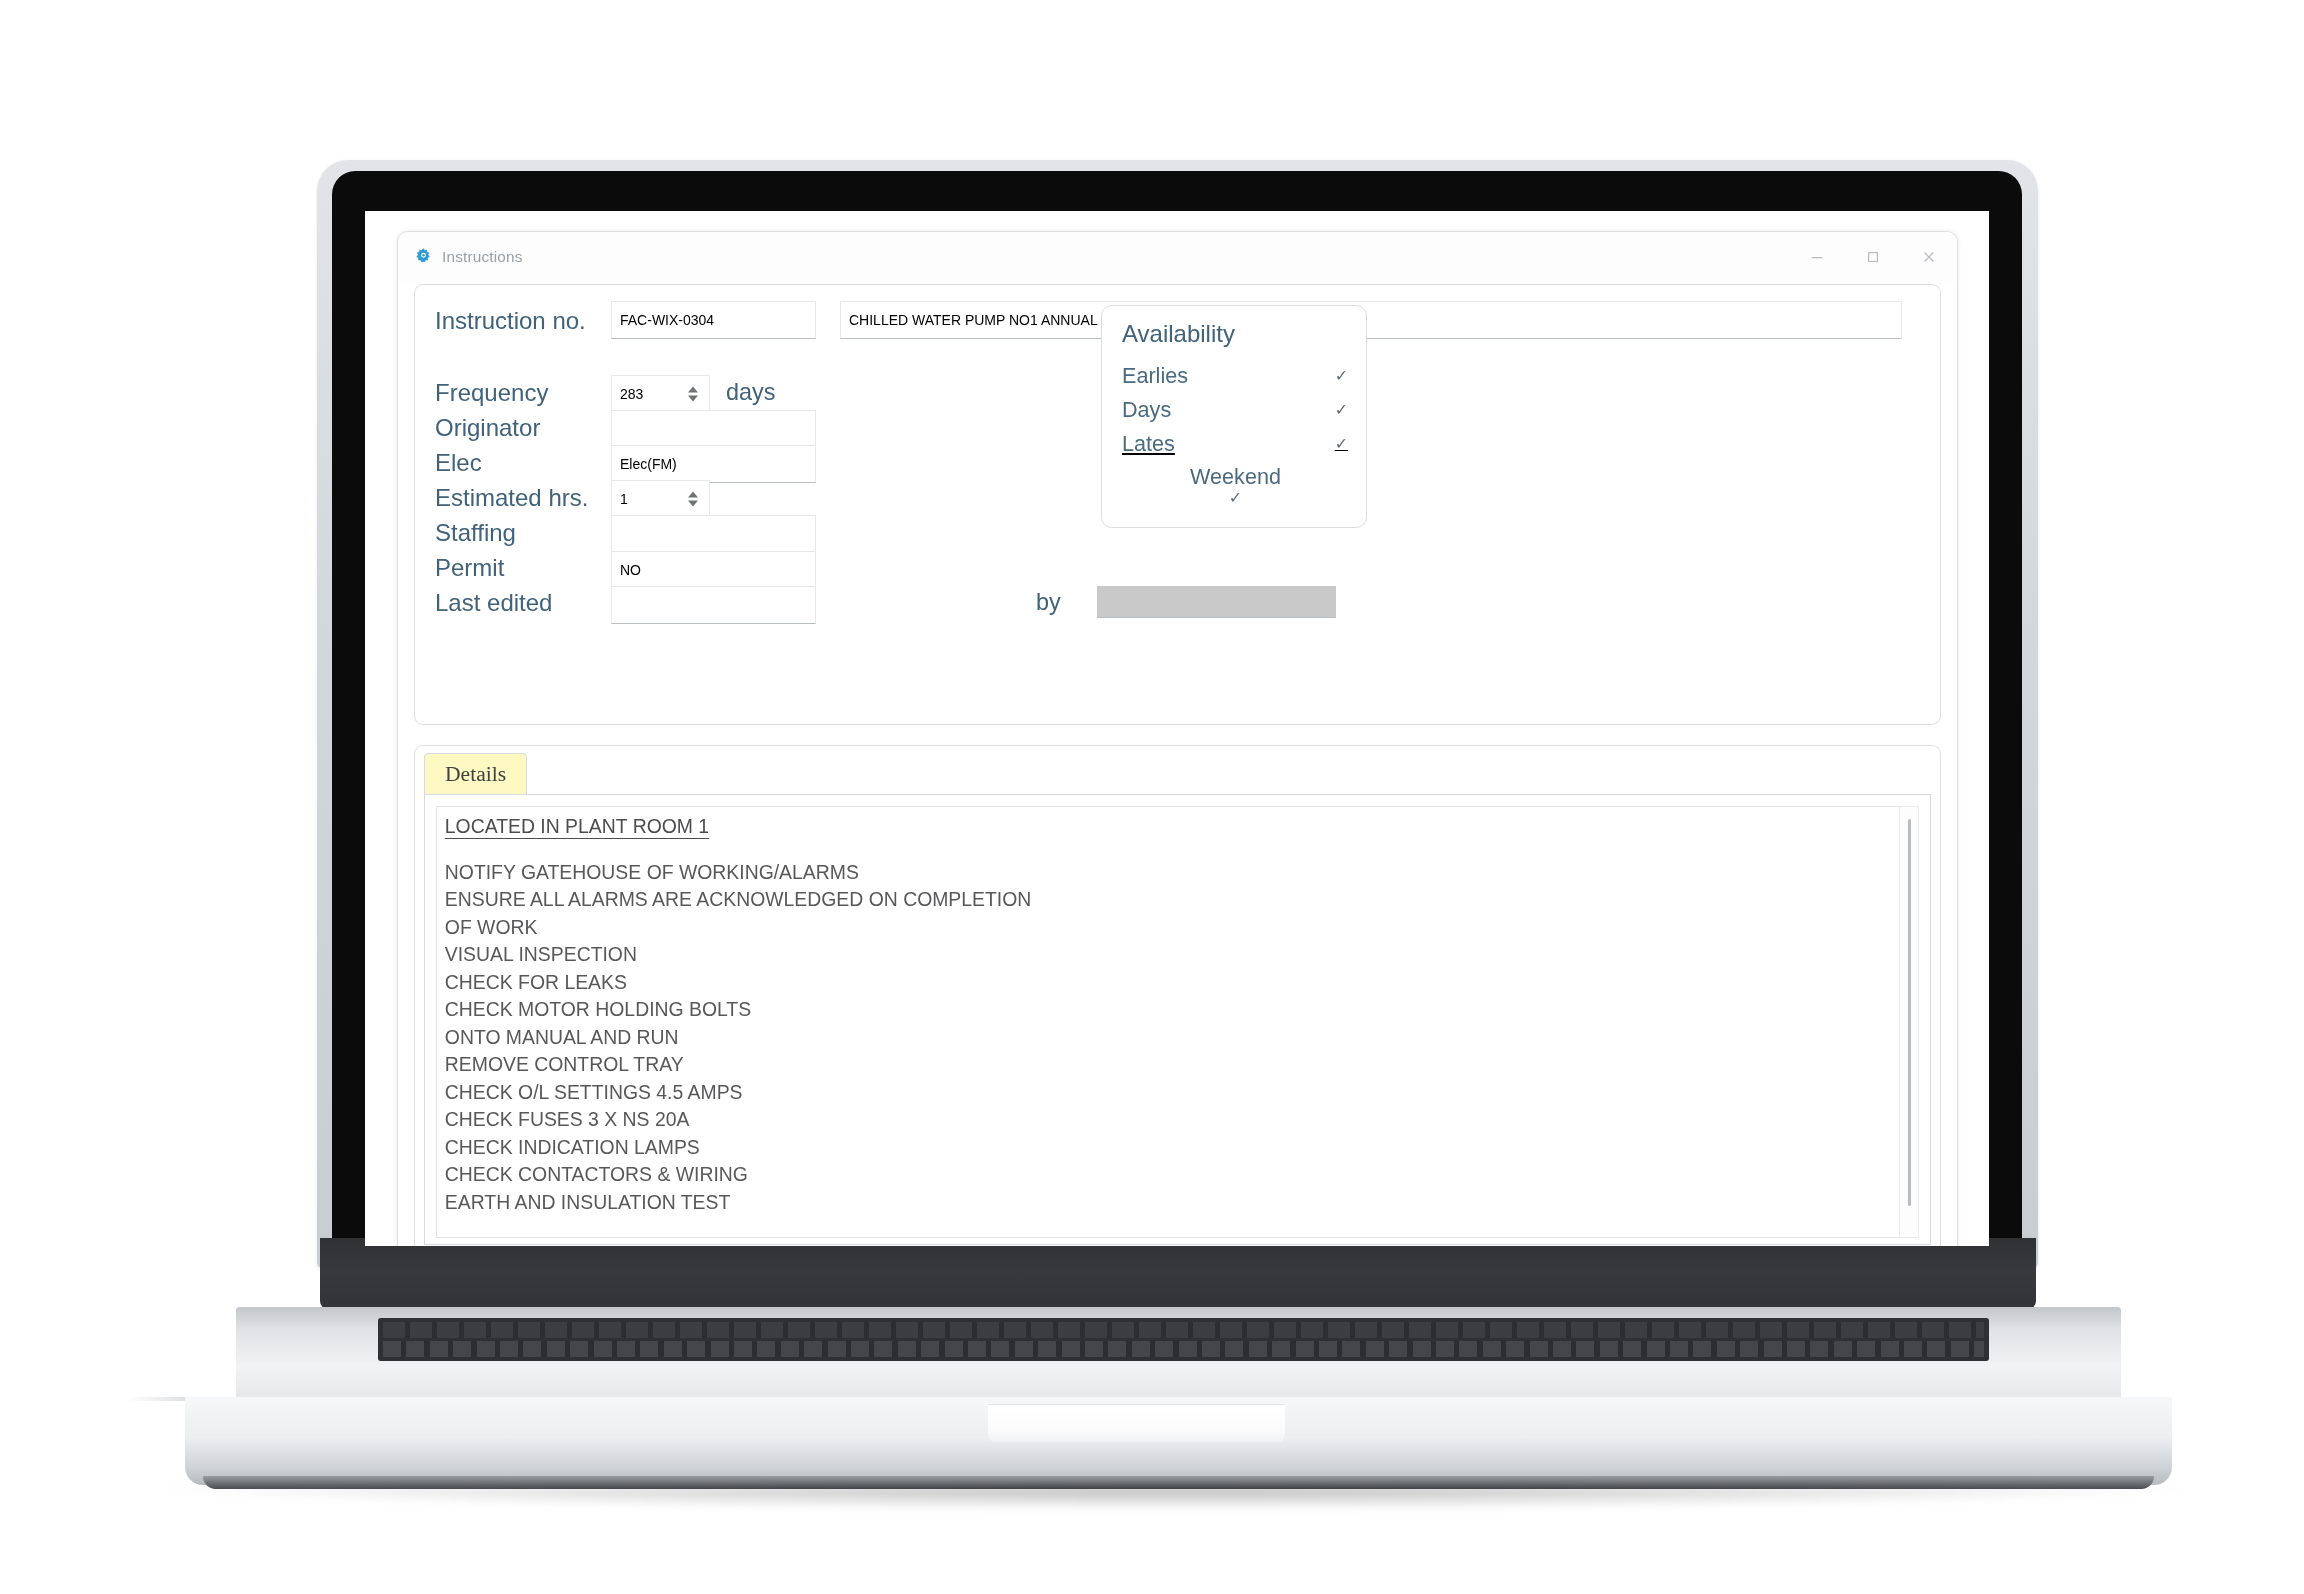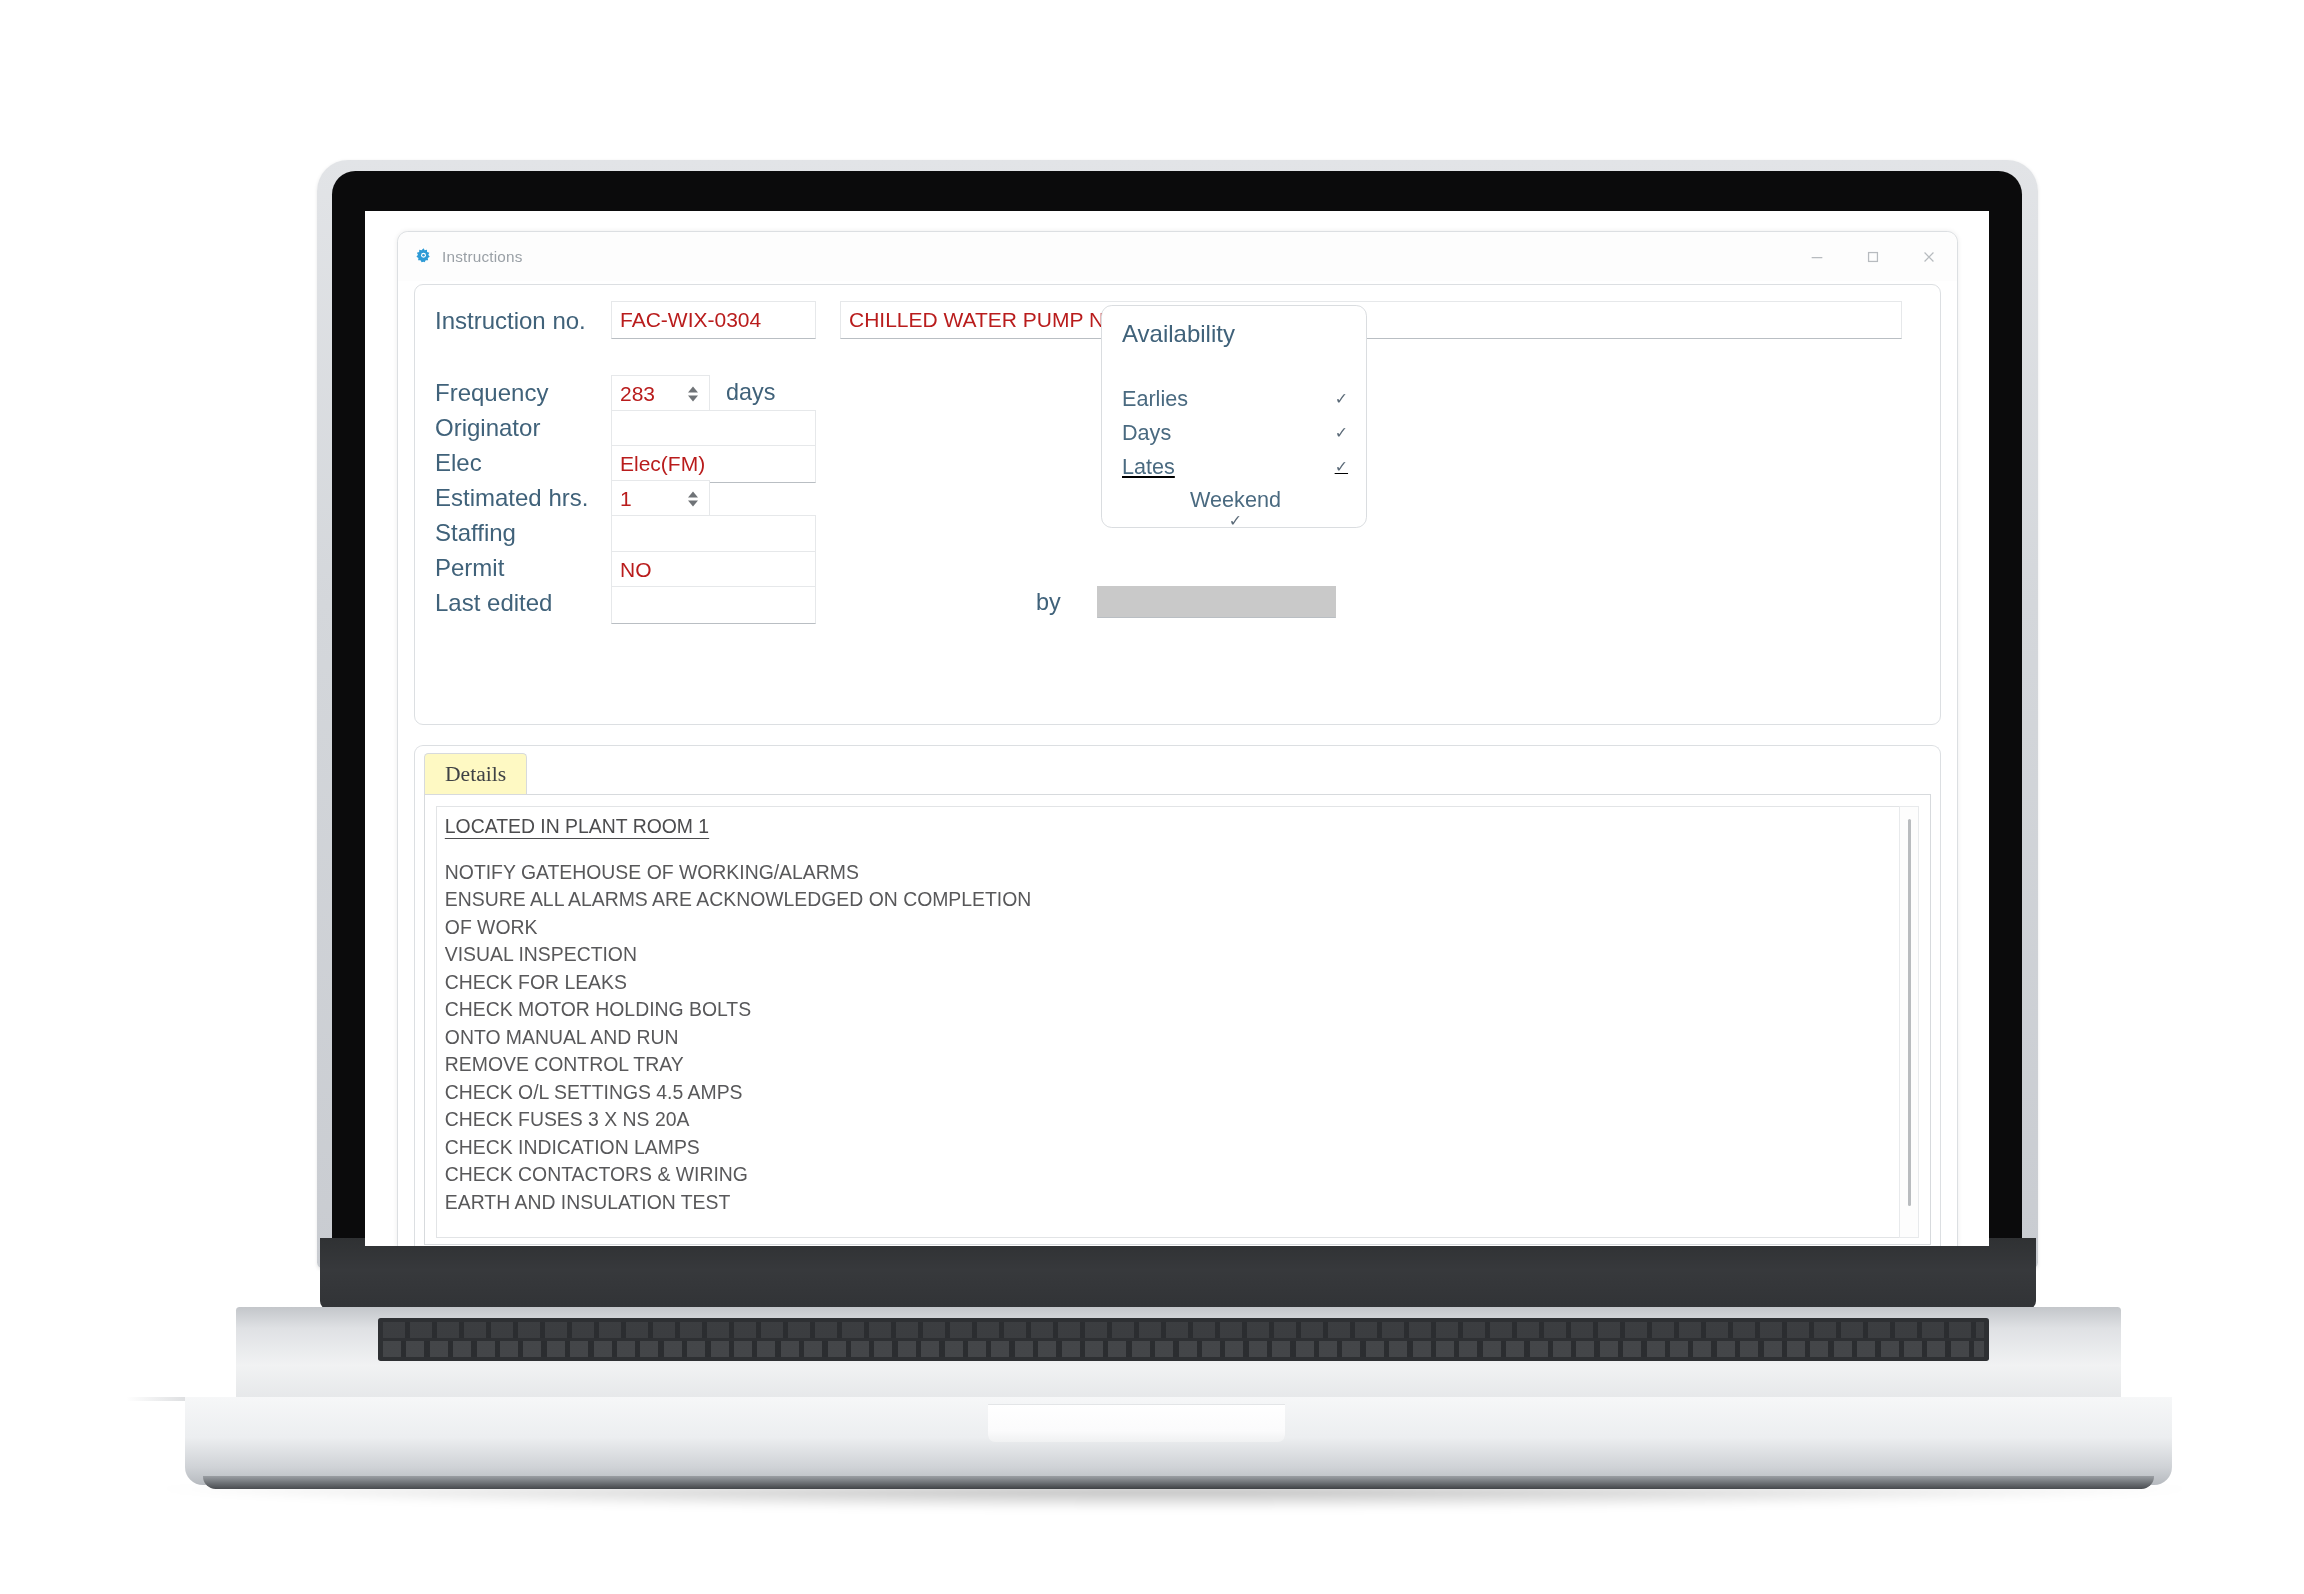--- a/index.html
+++ b/index.html
@@ -162,22 +162,22 @@
     font-family: "Liberation Sans", sans-serif;
     white-space: nowrap;
   }
   .fld {
     position: absolute;
     background: #fff;
     border: 0.9px solid #e6e8ea;
     border-bottom: 0.9px solid #b9bec3;
     display: flex; align-items: center;
     padding: 0 8px;
-    font-size: 21px;
-    color: #b91c1c;
+    font-size: 14px;
+    color: #000000;
     font-family: "Liberation Sans", sans-serif;
     overflow: hidden;
     white-space: nowrap;
   }
   .fld.readonly-grey {
     background: #c9c9c9;
     border: 0.9px solid #c9c9c9;
     border-bottom: 0.9px solid #b9bec3;
   }
   .spin {
@@ -202,21 +202,21 @@
     border-radius: 10.8px;
     background: #fff;
   }
   .avail-title {
     position: absolute; left: 20px; top: 14.4px;
     font-size: 24px; color: #40627a;
     font-family: "Liberation Sans", sans-serif;
   }
   .avail-row {
     position: absolute; left: 20px; width: 227px; height: 27px;
-    display: flex; align-items: center; justify-content: space-between; margin-top: 23px;
+    display: flex; align-items: center; justify-content: space-between;
   }
   .avail-row span.name {
     font-size: 21.6px; color: #4a6a80;
     font-family: "Liberation Sans", sans-serif;
   }
   .cb {
     width: 15.3px; height: 15.3px;
     display: flex; align-items: center; justify-content: center;
     color: #5b6a78; font-size: 16px; line-height: 1;
   }

